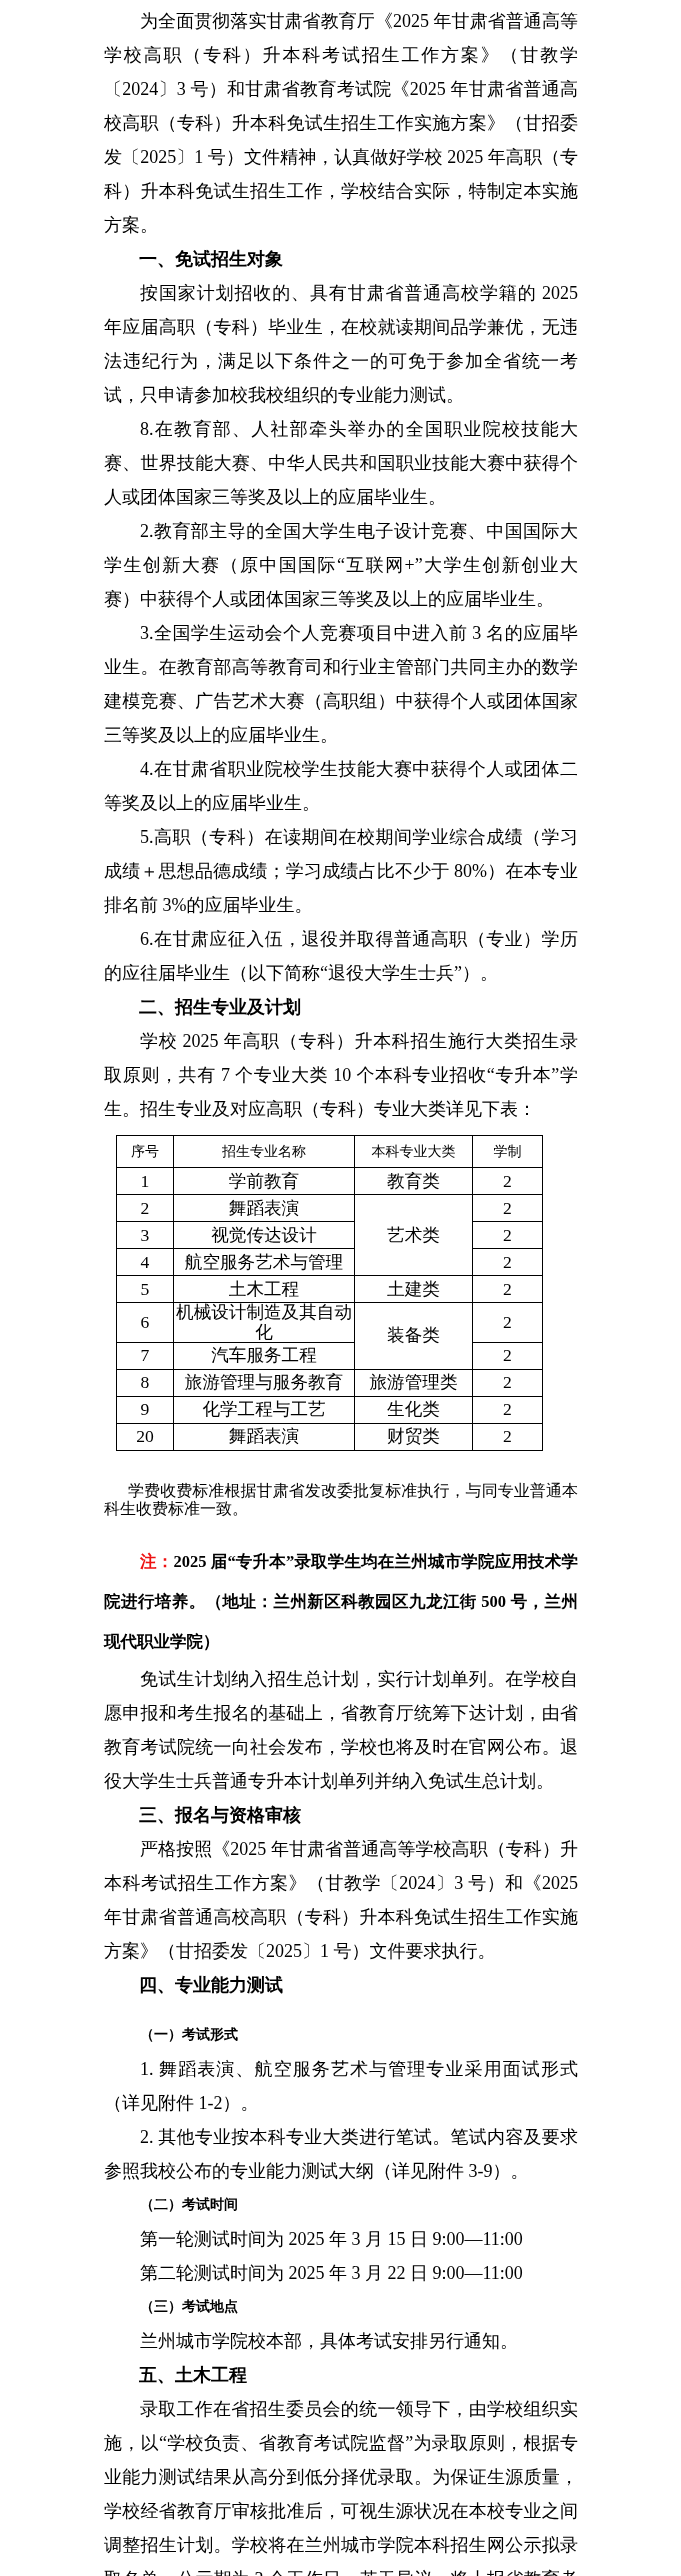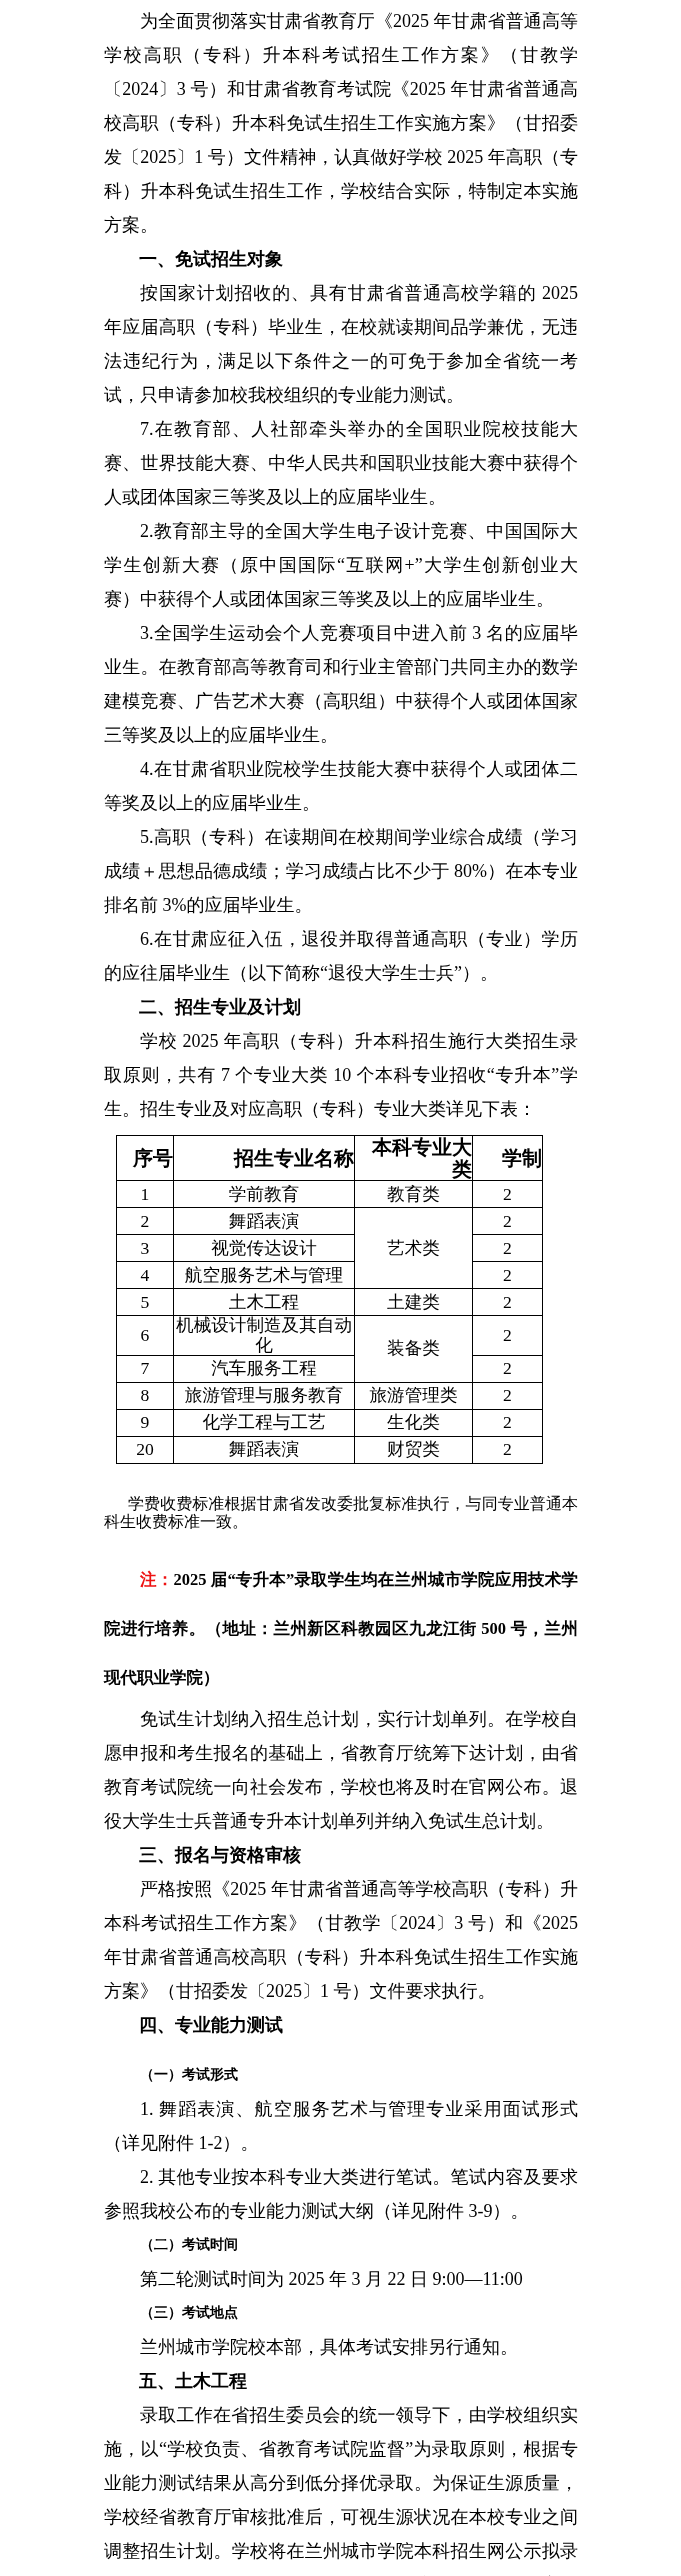--- a/index.html
+++ b/index.html
@@ -54,60 +54,60 @@
     width: 426px;
     margin: 8.8px 0 0 12px;
     text-align: center;
   }
   table.majors th {
     border: 0.5px solid #000;
     border-bottom: 1.1px solid #000;
     height: 31px;
     padding: 0;
     font-family: "Liberation Sans", "DejaVu Sans", sans-serif;
-    font-weight: bold;
-    font-size: 20px;
+    font-weight: normal;
+    font-size: 14px;
     line-height: 1.1;
-    text-align: right;
+    text-align: center;
   }
   table.majors td {
     border: 0.5px solid #000;
     height: 26px;
     padding: 0;
     font-size: 17.6px;
     line-height: 1.1;
     vertical-align: middle;
     text-align: center;
   }
   p.tuition {
     margin-top: 31px !important;
     font-size: 16px;
     line-height: 18px;
     text-indent: 24px !important;
   }
   p.note {
     margin-top: 24px !important;
     font-weight: bold;
     font-size: 16.5px;
-    line-height: 49px;
+    line-height: 40px;
   }
   .note-label {
     color: #ee1111;
   }
 </style>
 </head>
 <body>
 
 <div class="doc">
 
   <p>为全面贯彻落实甘肃省教育厅《2025 年甘肃省普通高等学校高职（专科）升本科考试招生工作方案》（甘教学〔2024〕3 号）和甘肃省教育考试院《2025 年甘肃省普通高校高职（专科）升本科免试生招生工作实施方案》（甘招委发〔2025〕1 号）文件精神，认真做好学校 2025 年高职（专科）升本科免试生招生工作，学校结合实际，特制定本实施方案。</p>
 
   <h2 class="sec">一、免试招生对象</h2>
   <p>按国家计划招收的、具有甘肃省普通高校学籍的 2025 年应届高职（专科）毕业生，在校就读期间品学兼优，无违法违纪行为，满足以下条件之一的可免于参加全省统一考试，只申请参加校我校组织的专业能力测试。</p>
-  <p>7.在教育部、人社部牵头举办的全国职业院校技能大赛、世界技能大赛、中华人民共和国职业技能大赛中获得个人或团体国家三等奖及以上的应届毕业生。</p>
+  <p>8.在教育部、人社部牵头举办的全国职业院校技能大赛、世界技能大赛、中华人民共和国职业技能大赛中获得个人或团体国家三等奖及以上的应届毕业生。</p>
   <p>2.教育部主导的全国大学生电子设计竞赛、中国国际大学生创新大赛（原中国国际“互联网+”大学生创新创业大赛）中获得个人或团体国家三等奖及以上的应届毕业生。</p>
   <p>3.全国学生运动会个人竞赛项目中进入前 3 名的应届毕业生。在教育部高等教育司和行业主管部门共同主办的数学建模竞赛、广告艺术大赛（高职组）中获得个人或团体国家三等奖及以上的应届毕业生。</p>
   <p>4.在甘肃省职业院校学生技能大赛中获得个人或团体二等奖及以上的应届毕业生。</p>
   <p>5.高职（专科）在读期间在校期间学业综合成绩（学习成绩＋思想品德成绩；学习成绩占比不少于 80%）在本专业排名前 3%的应届毕业生。</p>
   <p>6.在甘肃应征入伍，退役并取得普通高职（专业）学历的应往届毕业生（以下简称“退役大学生士兵”）。</p>
 
   <h2 class="sec">二、招生专业及计划</h2>
   <p>学校 2025 年高职（专科）升本科招生施行大类招生录取原则，共有 7 个专业大类 10 个本科专业招收“专升本”学生。招生专业及对应高职（专科）专业大类详见下表：</p>
 
   <table class="majors">
@@ -193,20 +193,21 @@
   <p>免试生计划纳入招生总计划，实行计划单列。在学校自愿申报和考生报名的基础上，省教育厅统筹下达计划，由省教育考试院统一向社会发布，学校也将及时在官网公布。退役大学生士兵普通专升本计划单列并纳入免试生总计划。</p>
 
   <h2 class="sec">三、报名与资格审核</h2>
   <p>严格按照《2025 年甘肃省普通高等学校高职（专科）升本科考试招生工作方案》（甘教学〔2024〕3 号）和《2025 年甘肃省普通高校高职（专科）升本科免试生招生工作实施方案》（甘招委发〔2025〕1 号）文件要求执行。</p>
 
   <h2 class="sec">四、专业能力测试</h2>
   <h3 class="sub sub-first">（一）考试形式</h3>
   <p>1. 舞蹈表演、航空服务艺术与管理专业采用面试形式（详见附件 1-2）。</p>
   <p>2. 其他专业按本科专业大类进行笔试。笔试内容及要求参照我校公布的专业能力测试大纲（详见附件 3-9）。</p>
   <h3 class="sub">（二）考试时间</h3>
+  <p>第一轮测试时间为 2025 年 3 月 15 日 9:00—11:00</p>
   <p>第二轮测试时间为 2025 年 3 月 22 日 9:00—11:00</p>
   <h3 class="sub">（三）考试地点</h3>
   <p>兰州城市学院校本部，具体考试安排另行通知。</p>
 
   <h2 class="sec">五、土木工程</h2>
   <p>录取工作在省招生委员会的统一领导下，由学校组织实施，以“学校负责、省教育考试院监督”为录取原则，根据专业能力测试结果从高分到低分择优录取。为保证生源质量，学校经省教育厅审核批准后，可视生源状况在本校专业之间调整招生计划。学校将在兰州城市学院本科招生网公示拟录取名单，公示期为 3 个工作日。若无异议，将上报省教育考试院办理录取手续。</p>
 
 </div>
 
 

